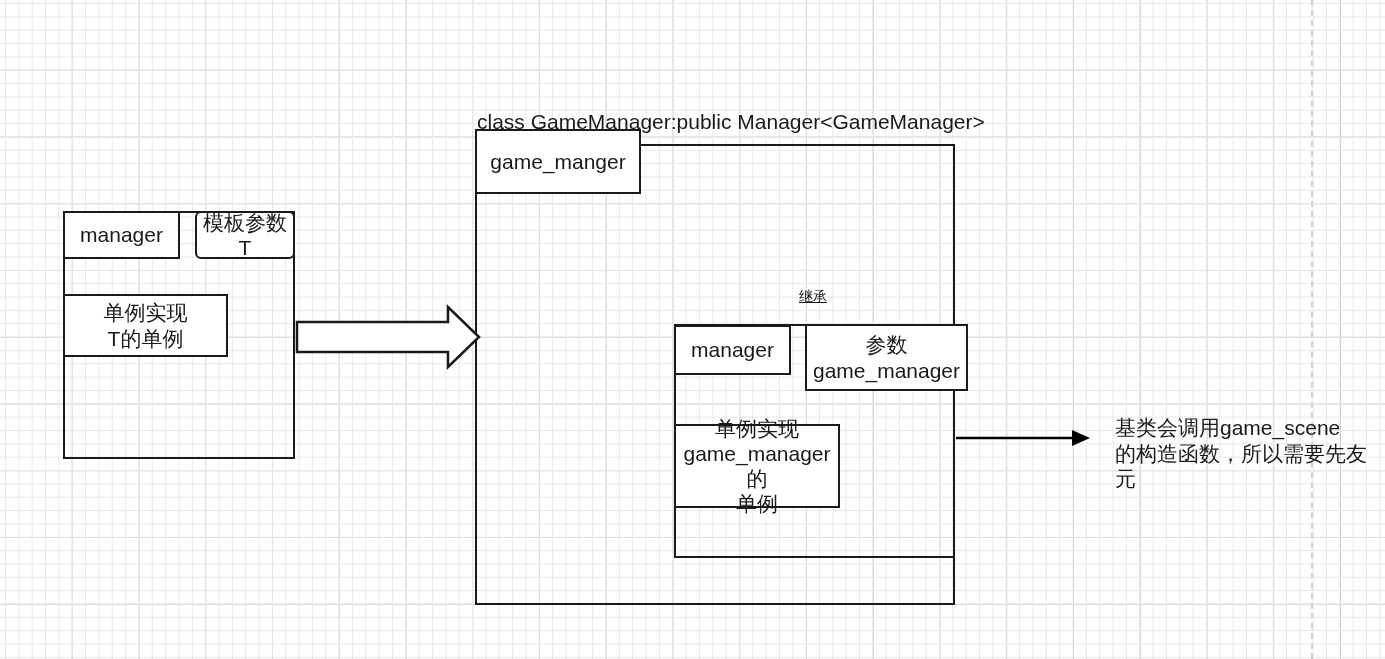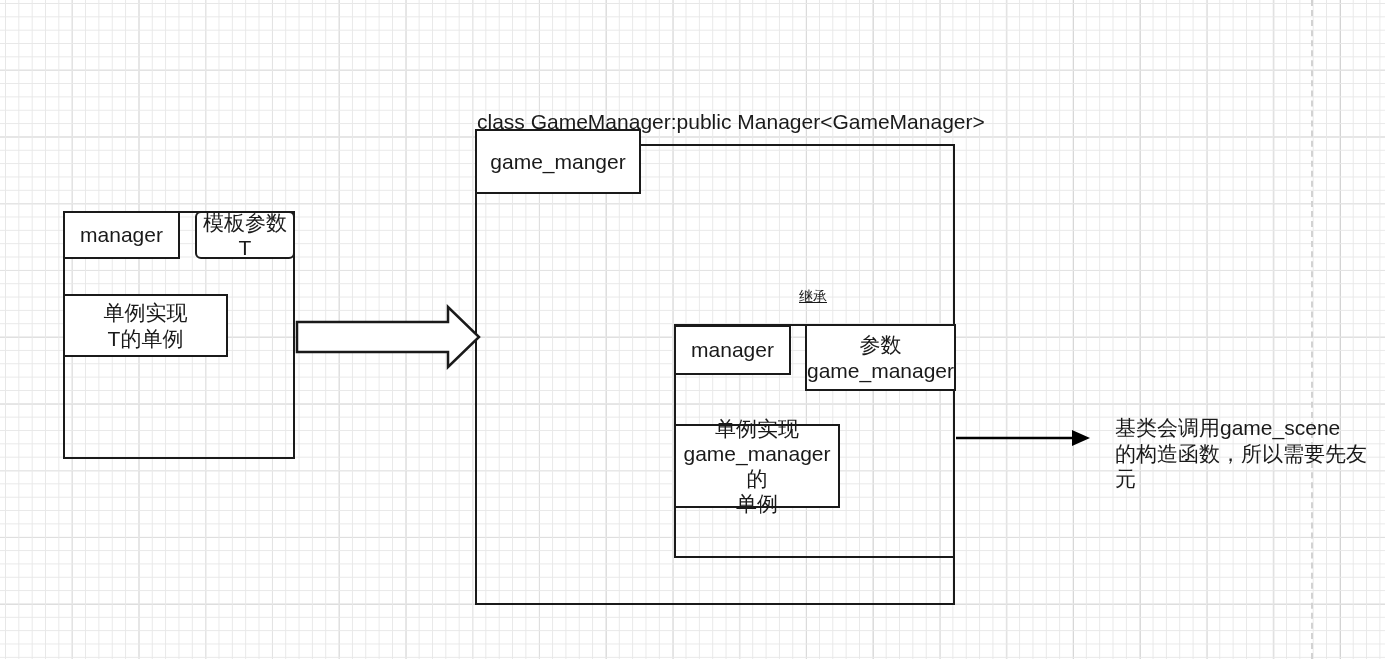--- a/index.html
+++ b/index.html
@@ -110,21 +110,21 @@
 
 
   <div class="lbl f18" style="left:780px; top:288px; width:66px;">继承</div>
 
   <div class="box clear" style="left:674px; top:324px; width:281px; height:234px;"></div>
 
   <div class="box" style="left:674px; top:325px; width:117px; height:50px;">
     <div class="cell f19">manager</div>
   </div>
 
-  <div class="box" style="left:805px; top:324px; width:151px; height:67px;">
+  <div class="box" style="left:805px; top:324px; width:163px; height:67px;">
     <div class="cell f19">参数
 game_manager</div>
   </div>
 
   <div class="box" style="left:674px; top:424px; width:166px; height:84px;">
     <div class="cell f19">单例实现
 game_manager的
 单例</div>
   </div>
 

